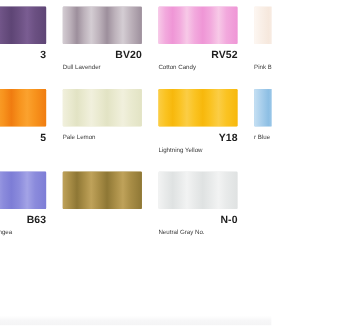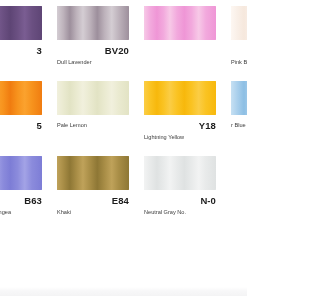--- a/index.html
+++ b/index.html
@@ -103,20 +103,24 @@
       <div class="meta">
         <div class="code">BV20</div>
         <div class="cname">Dull Lavender</div>
       </div>
     </div>
 
     <div class="swatch-cell">
       <div class="chip" style="background: rgb(242, 169, 221);">
         <div class="streaks" style="background: linear-gradient(90deg, rgb(247, 201, 231) 0%, rgb(242, 169, 221) 9%, rgb(239, 150, 214) 18%, rgb(242, 169, 221) 27%, rgb(247, 201, 231) 36%, rgb(242, 169, 221) 46%, rgb(239, 150, 214) 56%, rgb(242, 169, 221) 66%, rgb(247, 201, 231) 76%, rgb(242, 169, 221) 86%, rgb(239, 150, 214) 100%);"></div>
       </div>
+      <div class="meta">
+        <div class="code">RV52</div>
+        <div class="cname">Cotton Candy</div>
+      </div>
     </div>
 
     <div class="swatch-cell">
       <div class="chip" style="background: rgb(249, 239, 231);">
         <div class="streaks" style="background: linear-gradient(90deg, rgb(253, 247, 242) 0%, rgb(249, 239, 231) 9%, rgb(246, 232, 221) 18%, rgb(249, 239, 231) 27%, rgb(253, 247, 242) 36%, rgb(249, 239, 231) 46%, rgb(246, 232, 221) 56%, rgb(249, 239, 231) 66%, rgb(253, 247, 242) 76%, rgb(249, 239, 231) 86%, rgb(246, 232, 221) 100%);"></div>
       </div>
       <div class="meta">
         <div class="code">R0000</div>
         <div class="cname">Pink Beryl</div>
       </div>
@@ -169,24 +173,20 @@
       <div class="meta">
         <div class="code">B63</div>
         <div class="cname">Light Hydrangea</div>
       </div>
     </div>
 
     <div class="swatch-cell">
       <div class="chip" style="background: rgb(168, 141, 70);">
         <div class="streaks" style="background: linear-gradient(90deg, rgb(191, 162, 90) 0%, rgb(168, 141, 70) 9%, rgb(142, 119, 53) 18%, rgb(168, 141, 70) 27%, rgb(191, 162, 90) 36%, rgb(168, 141, 70) 46%, rgb(142, 119, 53) 56%, rgb(168, 141, 70) 66%, rgb(191, 162, 90) 76%, rgb(168, 141, 70) 86%, rgb(142, 119, 53) 100%);"></div>
       </div>
-      <div class="meta">
-        <div class="code">E84</div>
-        <div class="cname">Khaki</div>
-      </div>
     </div>
 
     <div class="swatch-cell">
       <div class="chip" style="background: rgb(232, 234, 234);">
         <div class="streaks" style="background: linear-gradient(90deg, rgb(242, 243, 243) 0%, rgb(232, 234, 234) 9%, rgb(223, 226, 226) 18%, rgb(232, 234, 234) 27%, rgb(242, 243, 243) 36%, rgb(232, 234, 234) 46%, rgb(223, 226, 226) 56%, rgb(232, 234, 234) 66%, rgb(242, 243, 243) 76%, rgb(232, 234, 234) 86%, rgb(223, 226, 226) 100%);"></div>
       </div>
       <div class="meta">
         <div class="code">N-0</div>
         <div class="cname">Neutral Gray No.</div>
       </div>

